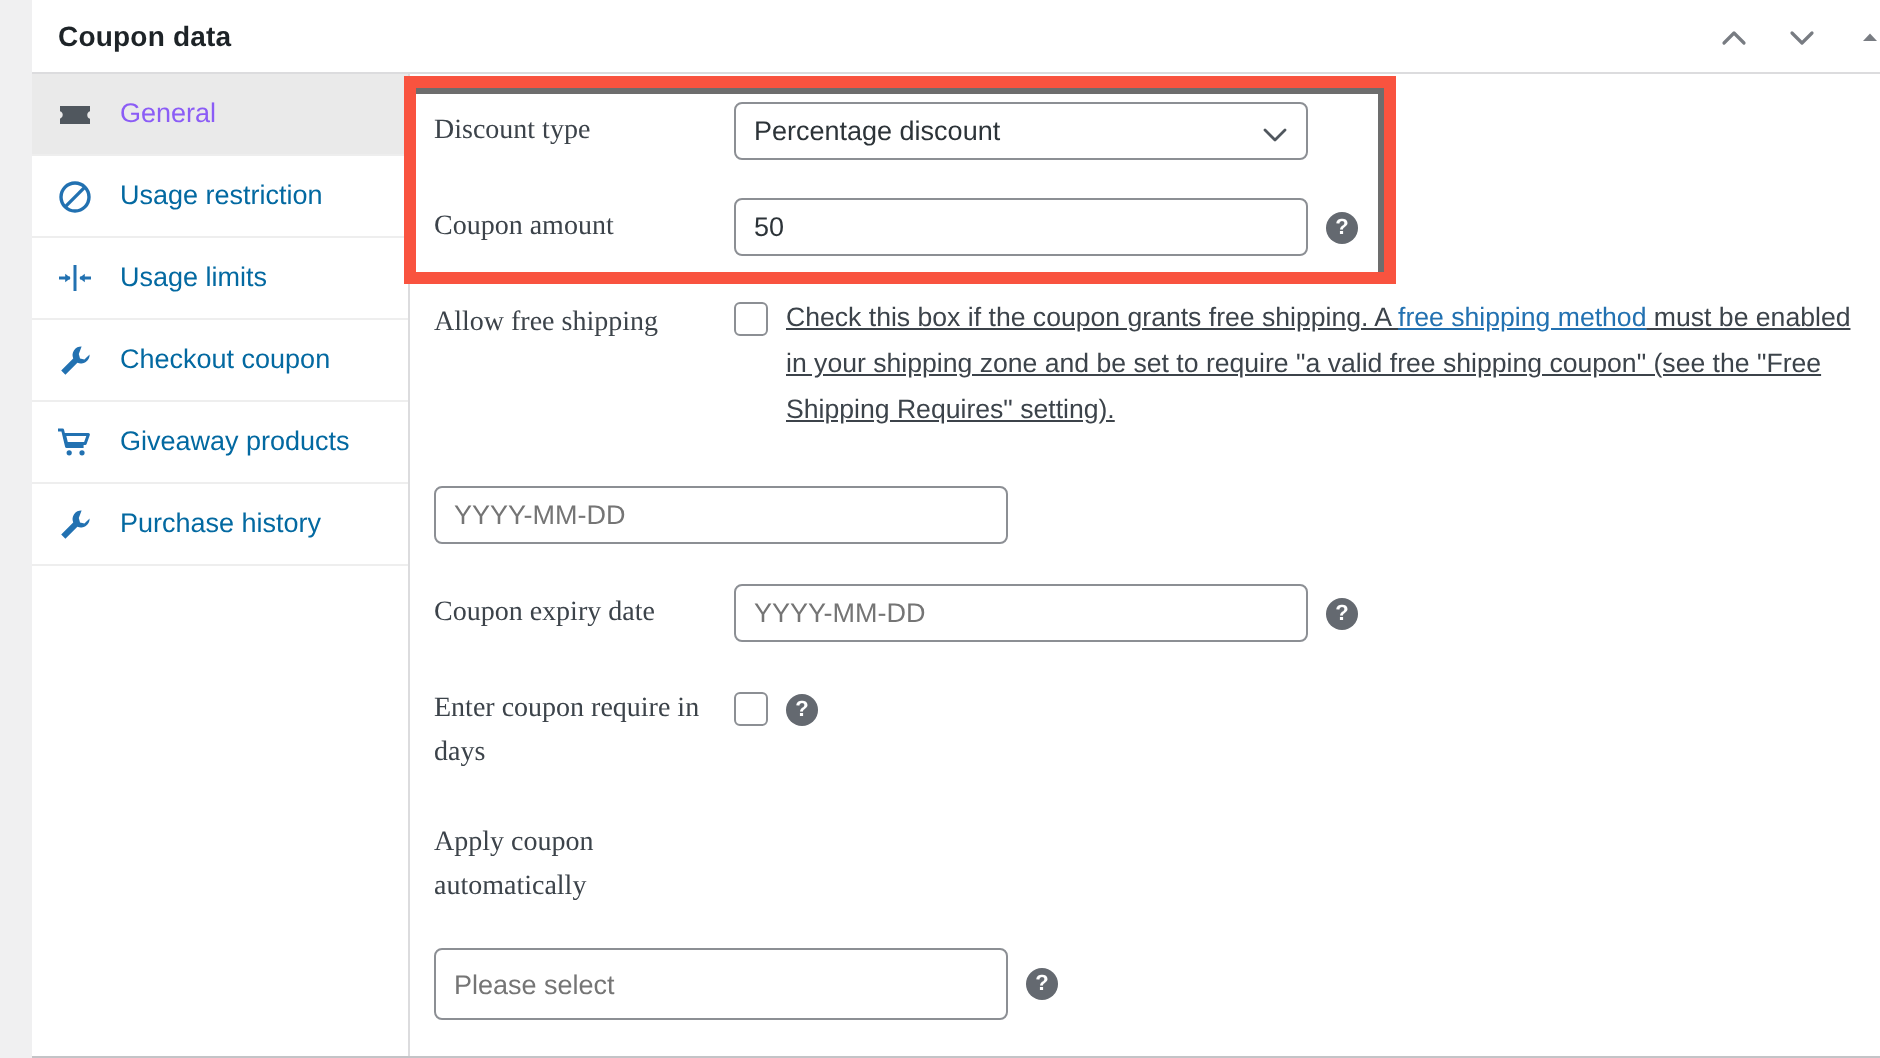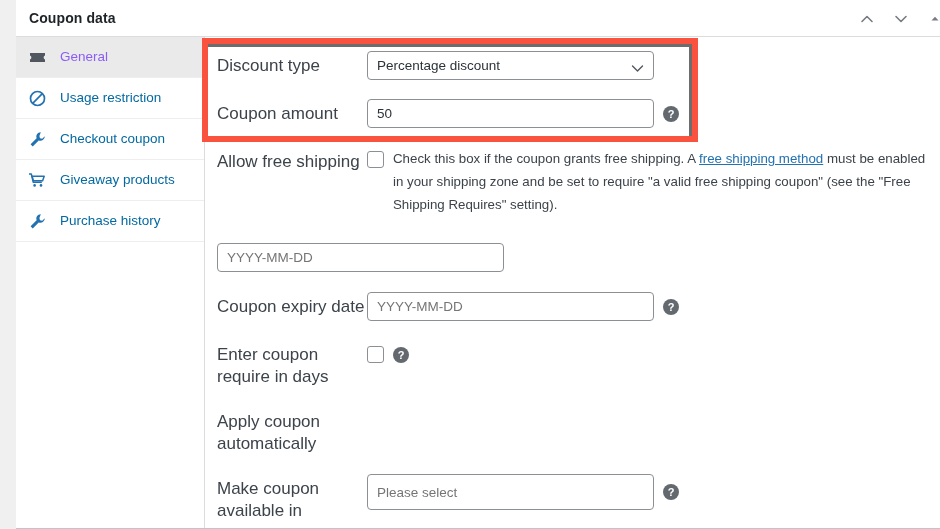--- a/index.html
+++ b/index.html
@@ -110,24 +110,25 @@
 
   .frow {
     position: absolute;
     left: 12px;
     display: flex;
     align-items: flex-start;
   }
   .flabel {
     width: 150px;
     flex: 0 0 150px;
-    font-size: 17px;
+    font-size: 14px;
     color: #3c434a;
     line-height: 22px;
     padding-top: 4px;
+    font-family: Liberation Serif, serif;
   }
   .fctl {
     position: relative;
     display: flex;
     align-items: flex-start;
   }
 
   input.txt, select.sel {
     width: 287px;
     height: 29px;
@@ -191,20 +192,21 @@
     transform: rotate(42deg);
   }
 
   .shiptext {
     font-size: 13.3px;
     color: #3c434a;
     line-height: 23px;
     width: 545px;
     margin-left: 9px;
     margin-top: 0px;
+    text-decoration: underline;
   }
   .shiptext a {
     color: #2271b1;
     text-decoration: underline;
   }
 
   
   .highlight-box {
     position: absolute;
     left: 186px;
@@ -272,20 +274,32 @@
       <li class="side-tab">
         <span class="tab-ico">
           <svg width="17" height="17" viewBox="0 0 17 17">
             <circle cx="8.5" cy="8.5" r="7" fill="none" stroke="#2271b1" stroke-width="1.7"></circle>
             <line x1="3.7" y1="13.3" x2="13.3" y2="3.7" stroke="#2271b1" stroke-width="1.7"></line>
           </svg>
         </span>
         <span class="tab-label">Usage restriction</span>
       </li>
 
+      <li class="side-tab">
+        <span class="tab-ico">
+          <svg width="19" height="16" viewBox="0 0 19 16">
+            <line x1="9.5" y1="1.5" x2="9.5" y2="14.5" stroke="#2271b1" stroke-width="1.5"></line>
+            <line x1="1.5" y1="8" x2="7" y2="8" stroke="#2271b1" stroke-width="1.5"></line>
+            <path d="M7.3 8 L4.6 5.9 L4.6 10.1 Z" fill="#2271b1"></path>
+            <line x1="17.5" y1="8" x2="12" y2="8" stroke="#2271b1" stroke-width="1.5"></line>
+            <path d="M11.7 8 L14.4 5.9 L14.4 10.1 Z" fill="#2271b1"></path>
+          </svg>
+        </span>
+        <span class="tab-label">Usage limits</span>
+      </li>
 
       <li class="side-tab">
         <span class="tab-ico">
           <svg width="17" height="17" viewBox="0 0 17 17">
             <path d="M11.8 1.2 a4.4 4.4 0 0 0-4.2 6.1 L1.6 13.3 l2.1 2.1 l6-6 a4.4 4.4 0 0 0 6.1-4.2 l-2.6 2.6 l-2.2-.6 l-.6-2.2 Z" fill="#2271b1"></path>
           </svg>
         </span>
         <span class="tab-label">Checkout coupon</span>
       </li>
 
@@ -373,21 +387,20 @@
 
       <div class="frow" style="top:370px;flex-direction:column;">
         <div class="flabel">Apply coupon automatically</div>
         <div class="fctl">
           <span class="cbox checked"></span>
           <span class="helpico">?</span>
         </div>
       </div>
 
       <div class="frow" style="top:437px;">
-        <div class="flabel">Make coupon available in</div>
         <div class="fctl">
           <input class="txt" type="text" style="height: 36px;" placeholder="Please select">
           <span class="helpico" style="margin-top:10px;">?</span>
         </div>
       </div>
 
     </div>
   </div>
 
   <div class="highlight-box"></div>

